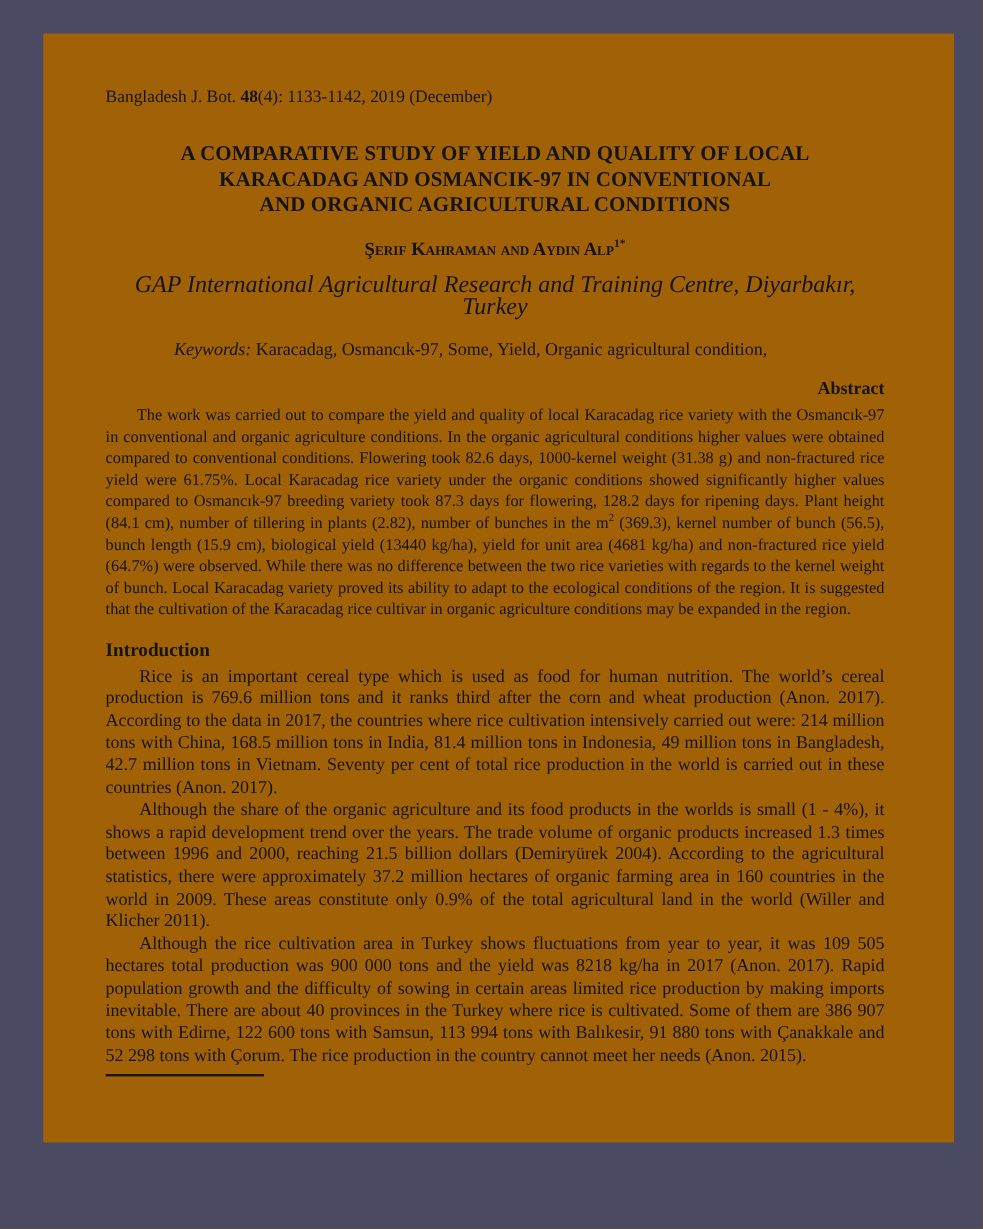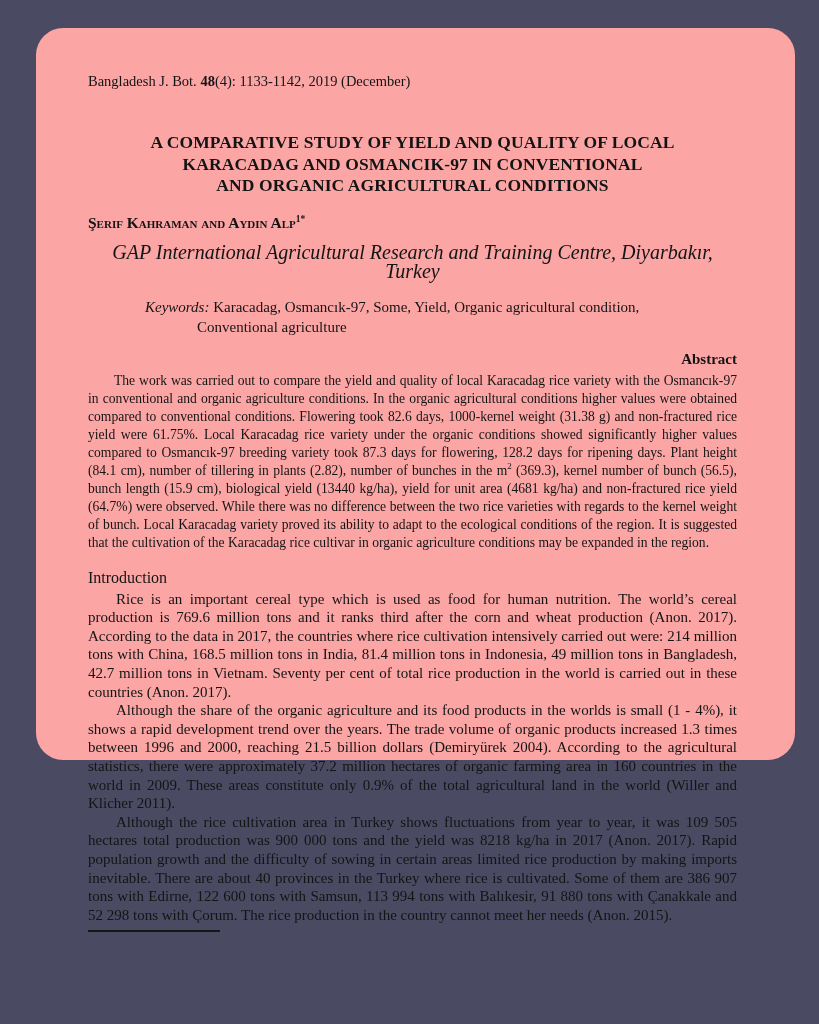--- a/index.html
+++ b/index.html
@@ -10,38 +10,38 @@
     position: relative;
     font-family: "Liberation Serif", "DejaVu Serif", serif;
     color: #141414;
     overflow: hidden;
   }
   .paper {
     position: absolute;
     left: 36px;
     top: 28px;
     width: 759px;
-    height: 732px;
-    background: #fca5a5;
+    height: 924px;
+    background: #a16207;
     box-sizing: border-box;
     padding: 44px 58px 0 52px;
-    border-radius: 27px;
   }
   .journal-line { font-size: 14.5px; line-height: 18px; }
   .journal-line .vol { font-weight: bold; }
   .title-block {
-    margin-top: 42px;
+    margin-top: 27px;
     text-align: center;
     font-weight: bold;
     font-size: 17.5px;
     line-height: 21.5px;
     letter-spacing: 0.1px;
   }
   .authors-line {
     margin-top: 13px;
+    text-align: center;
     font-weight: bold;
     font-variant: small-caps;
     font-size: 15.5px;
     line-height: 19px;
   }
   .authors-line sup { font-size: 9.5px; font-variant: normal; font-weight: bold; }
   .affiliation-line {
     margin-top: 11px;
     text-align: center;
     font-style: italic;
@@ -62,21 +62,21 @@
   .abstract-text {
     margin: 3px 0 0 0;
     font-size: 13.6px;
     line-height: 18px;
     text-align: justify;
     text-indent: 26px;
   }
   .abstract-text sup { font-size: 9px; line-height: 0; }
   .section-heading {
     margin-top: 16px;
-    font-weight: normal;
+    font-weight: bold;
     font-size: 16px;
     line-height: 20px;
   }
   .body-para {
     margin: 0;
     font-size: 15px;
     line-height: 18.6px;
     text-align: justify;
     text-indent: 28px;
   }
@@ -115,21 +115,20 @@
   <div class="authors-line">
     <span>Şerif Kahraman and Aydın Alp</span><sup>1*</sup>
   </div>
 
   <div class="affiliation-line">GAP International Agricultural Research and Training Centre, Diyarbakır, Turkey</div>
 
   <div class="keywords-block">
     <div class="kw-line1">
       <span class="kw-label">Keywords:</span><span> Karacadag, Osmancık-97, Some, Yield, Organic agricultural condition,</span>
     </div>
-    <div class="kw-line2">Conventional agriculture</div>
   </div>
 
   <div class="abstract-heading">Abstract</div>
 
   <p class="abstract-text">
     <span>The work was carried out to compare the yield and quality of local Karacadag rice variety with the Osmancık-97 in conventional and organic agriculture conditions. In the organic agricultural conditions higher values were obtained compared to conventional conditions. Flowering took 82.6 days, 1000-kernel weight (31.38 g) and non-fractured rice yield were 61.75%. Local Karacadag rice variety under the organic conditions showed significantly higher values compared to Osmancık-97 breeding variety took 87.3 days for flowering, 128.2 days for ripening days. Plant height (84.1 cm), number of tillering in plants (2.82), number of bunches in the m</span><sup>2</sup><span> (369.3), kernel number of bunch (56.5), bunch length (15.9 cm), biological yield (13440 kg/ha), yield for unit area (4681 kg/ha) and non-fractured rice yield (64.7%) were observed. While there was no difference between the two rice varieties with regards to the kernel weight of bunch. Local Karacadag variety proved its ability to adapt to the ecological conditions of the region. It is suggested that the cultivation of the Karacadag rice cultivar in organic agriculture conditions may be expanded in the region.</span>
   </p>
 
   <div class="section-heading">Introduction</div>
 

